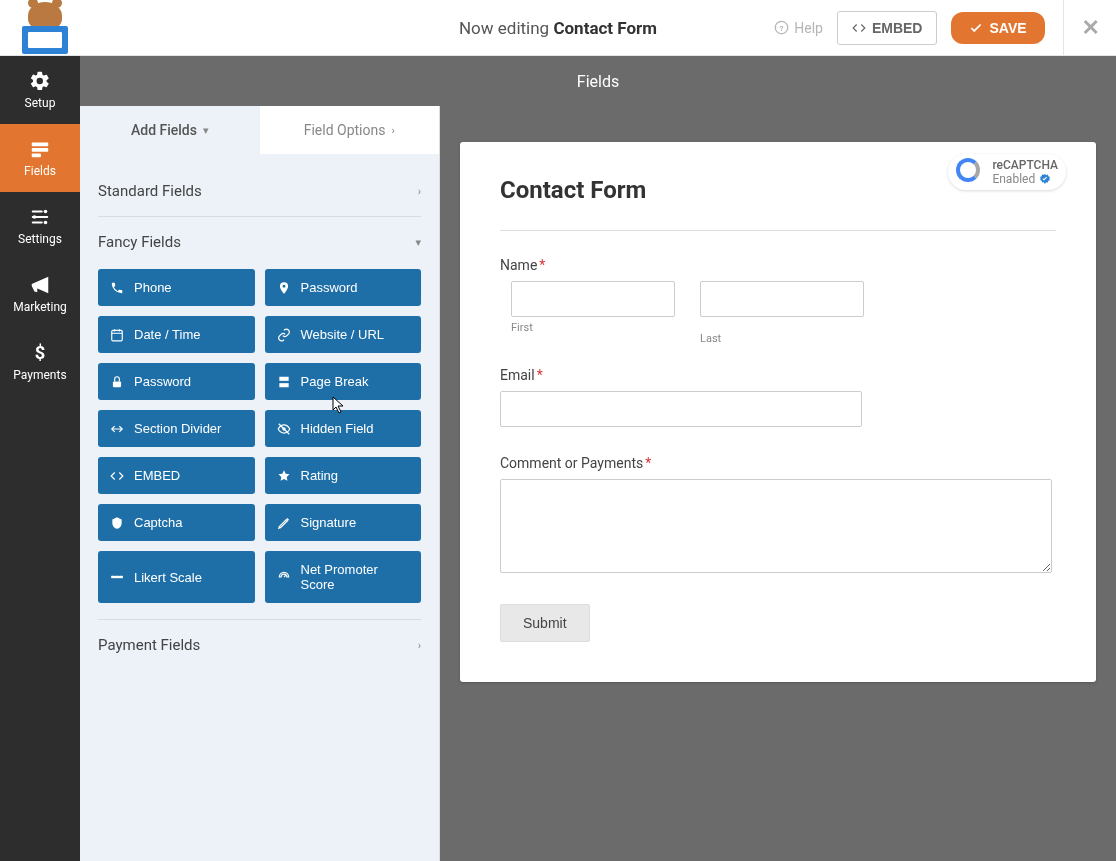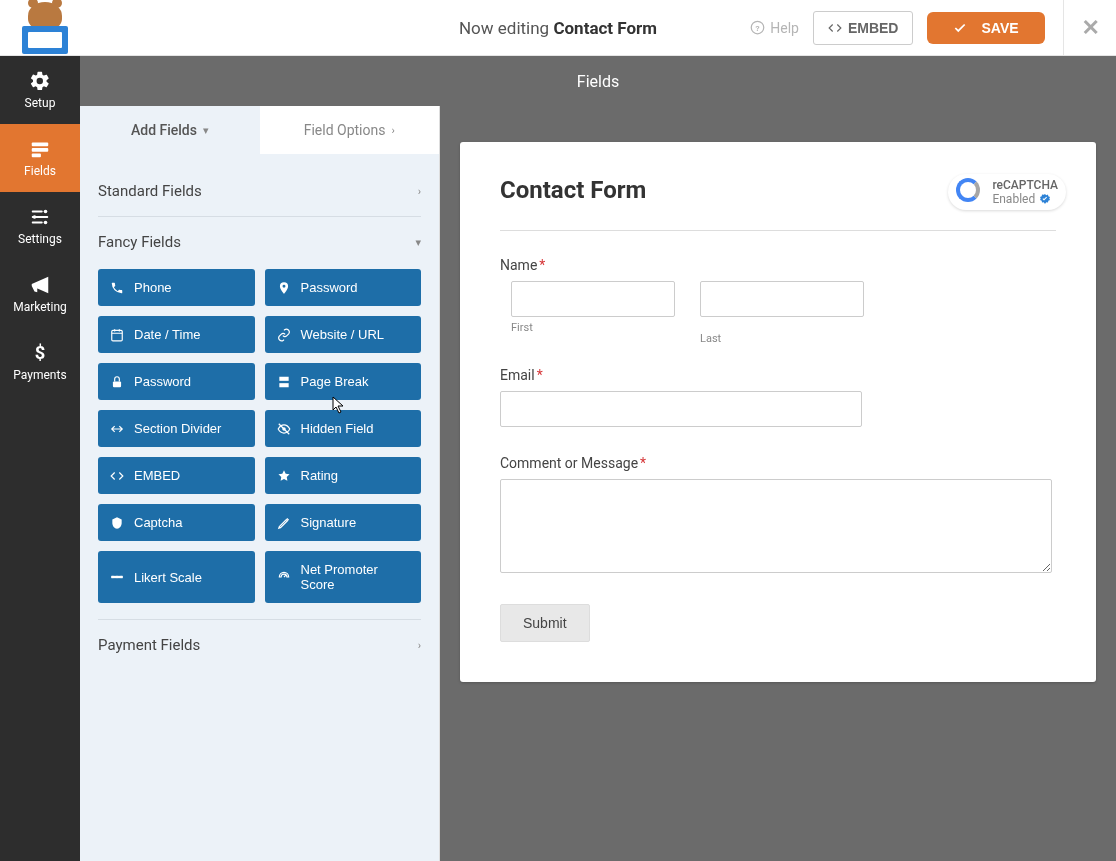--- a/index.html
+++ b/index.html
@@ -12,21 +12,21 @@
 .logo-bear::before, .logo-bear::after { content:""; position:absolute; width:10px; height:10px; background:#b97940; border-radius:50%; top:-4px; }
 .logo-bear::before { left: 0; }
 .logo-bear::after { right: 0; }
 .logo-paper { position:absolute; left:6px; top:22px; width:46px; height:28px; background:#2d82d6; border-radius:2px; }
 .logo-paper::after { content:""; position:absolute; left:6px; top:6px; width:34px; height:16px; background:#fff; border-radius:1px; }
 .header-title { position: absolute; left: 50%; transform: translateX(-50%); font-size: 17px; color: #555; }
 .header-title .bold { font-weight: 700; color: #333; }
 .header-right { margin-left: auto; display: flex; align-items: center; gap: 14px; }
 .help { color: #b5b5b5; font-size: 14px; display: flex; align-items: center; gap: 5px; cursor: pointer; }
 .btn-embed { border: 1px solid #ccc; background: #fff; color: #666; padding: 8px 14px; border-radius: 3px; font-size: 14px; display: flex; align-items: center; gap: 6px; cursor: pointer; font-weight:600; }
-.btn-save { background: #e27630; color: #fff; border: none; padding: 8px 26px; border-radius: 6px; font-size: 14px; font-weight: 700; display: flex; align-items: center; gap: 14px; cursor: pointer; }
+.btn-save { background: #e27630; color: #fff; border: none; padding: 8px 18px; border-radius: 12px; font-size: 14px; font-weight: 700; display: flex; align-items: center; gap: 6px; cursor: pointer; }
 .close { color: #aaa; font-size: 22px; font-weight: 700; cursor: pointer; margin-left: 4px; border-left: 1px solid #e5e5e5; padding-left: 18px; height: 56px; display:flex; align-items:center;}
 
 
 .rail { position: absolute; left: 0; top: 56px; bottom: 0; width: 80px; background: #2d2d2d; }
 .rail-item { height: 68px; color: #fff; display: flex; flex-direction: column; align-items: center; justify-content: center; gap: 4px; font-size: 12px; cursor: pointer; }
 .rail-item.active { background: #e27630; }
 .rail-item svg { width: 22px; height: 22px; fill: #fff; }
 
 
 .fields-bar { position: absolute; left: 80px; right: 0; top: 56px; height: 50px; background: #6b6b6b; color: #fff; display: flex; align-items: center; justify-content: center; font-size: 16px; }
@@ -42,21 +42,21 @@
 .section-head { display: flex; justify-content: space-between; align-items: center; font-size: 15px; color: #444; cursor: pointer; }
 .fields-grid { display: grid; grid-template-columns: 1fr 1fr; gap: 10px; margin-top: 18px; }
 .field-btn { background: #1e6ea8; color: #fff; border: none; border-radius: 3px; padding: 11px 12px; font-size: 13px; text-align: left; display: flex; align-items: center; gap: 10px; cursor: pointer; }
 .field-btn svg { width: 14px; height: 14px; fill: #fff; flex-shrink: 0; }
 .single { grid-column: span 1; }
 
 
 .canvas { position: absolute; left: 440px; right: 0; top: 106px; bottom: 0; background: #6b6b6b; padding: 36px 20px; overflow: auto; }
 .form-card { background: #fff; border-radius: 3px; padding: 34px 40px 40px; position: relative; min-height: 520px; box-shadow: 0 1px 3px rgba(0,0,0,0.2); }
 .form-title { font-size: 24px; font-weight: 700; color: #333; }
-.recaptcha { position: absolute; right: 30px; top: 32px; display: flex; align-items: flex-end; gap: 8px; font-size: 12px; background:#fff; padding:4px 8px; border-radius:20px; box-shadow:0 1px 3px rgba(0,0,0,0.15);}
+.recaptcha { position: absolute; right: 30px; top: 12px; display: flex; align-items: flex-end; gap: 8px; font-size: 12px; background:#fff; padding:4px 8px; border-radius:20px; box-shadow:0 1px 3px rgba(0,0,0,0.15);}
 .recaptcha-logo { width: 28px; height: 28px; border-radius:4px; position:relative; }
 .recaptcha-logo::before { content:""; position:absolute; width:24px; height:24px; border:4px solid #4285f4; border-right-color:#a6a6a6; border-radius:50%; left:0; top:0; box-sizing:border-box;}
 .recaptcha-txt .t { color:#666; font-weight:500;}
 .recaptcha-txt .s { color:#888; display:flex; align-items:center; gap:4px;}
 .hr { border: none; border-top: 1px solid #ddd; margin: 26px 0; }
 .flabel { font-size: 14px; color: #444; margin-bottom: 8px; display: block; }
 .req { color: #d63638; margin-left: 2px; }
 .row { display: flex; gap: 14px; }
 .col { display: flex; flex-direction: column; padding-left: 11px; }
 .finput { border: 1px solid #ccc; border-radius: 2px; height: 36px; padding: 0 8px; font-size: 14px; }
@@ -290,21 +290,21 @@
         <input class="finput" style="">
         <span class="sublabel">First</span>
       </div>
       <div class="col" style="width:175px;gap:11px;">
         <input class="finput" style="">
         <span class="sublabel">Last</span>
       </div>
     </div>
     <label class="flabel" style="margin-top:22px;"><span>Email</span><span class="req">*</span></label>
     <input class="finput" style="width: 362px;">
-    <label class="flabel" style="margin-top:28px;"><span>Comment or Message</span><span class="req">*</span></label>
+    <label class="flabel" style="margin-top:28px;"><span>Comment or Payments</span><span class="req">*</span></label>
     <textarea class="ftextarea" style="width: 552px;"></textarea>
     <br>
     <button class="submit">Submit</button>
   </div>
 </div>
 
 <svg width="0" height="0" style="position:absolute">
 <defs>
 <g id="i-phone">
         <path d="M6.6 10.8a15 15 0 006.6 6.6l2.2-2.2a1 1 0 011-.24 11 11 0 003.6.6 1 1 0 011 1V20a1 1 0 01-1 1A17 17 0 013 4a1 1 0 011-1h3.4a1 1 0 011 1 11 11 0 00.6 3.6 1 1 0 01-.24 1z"></path>

